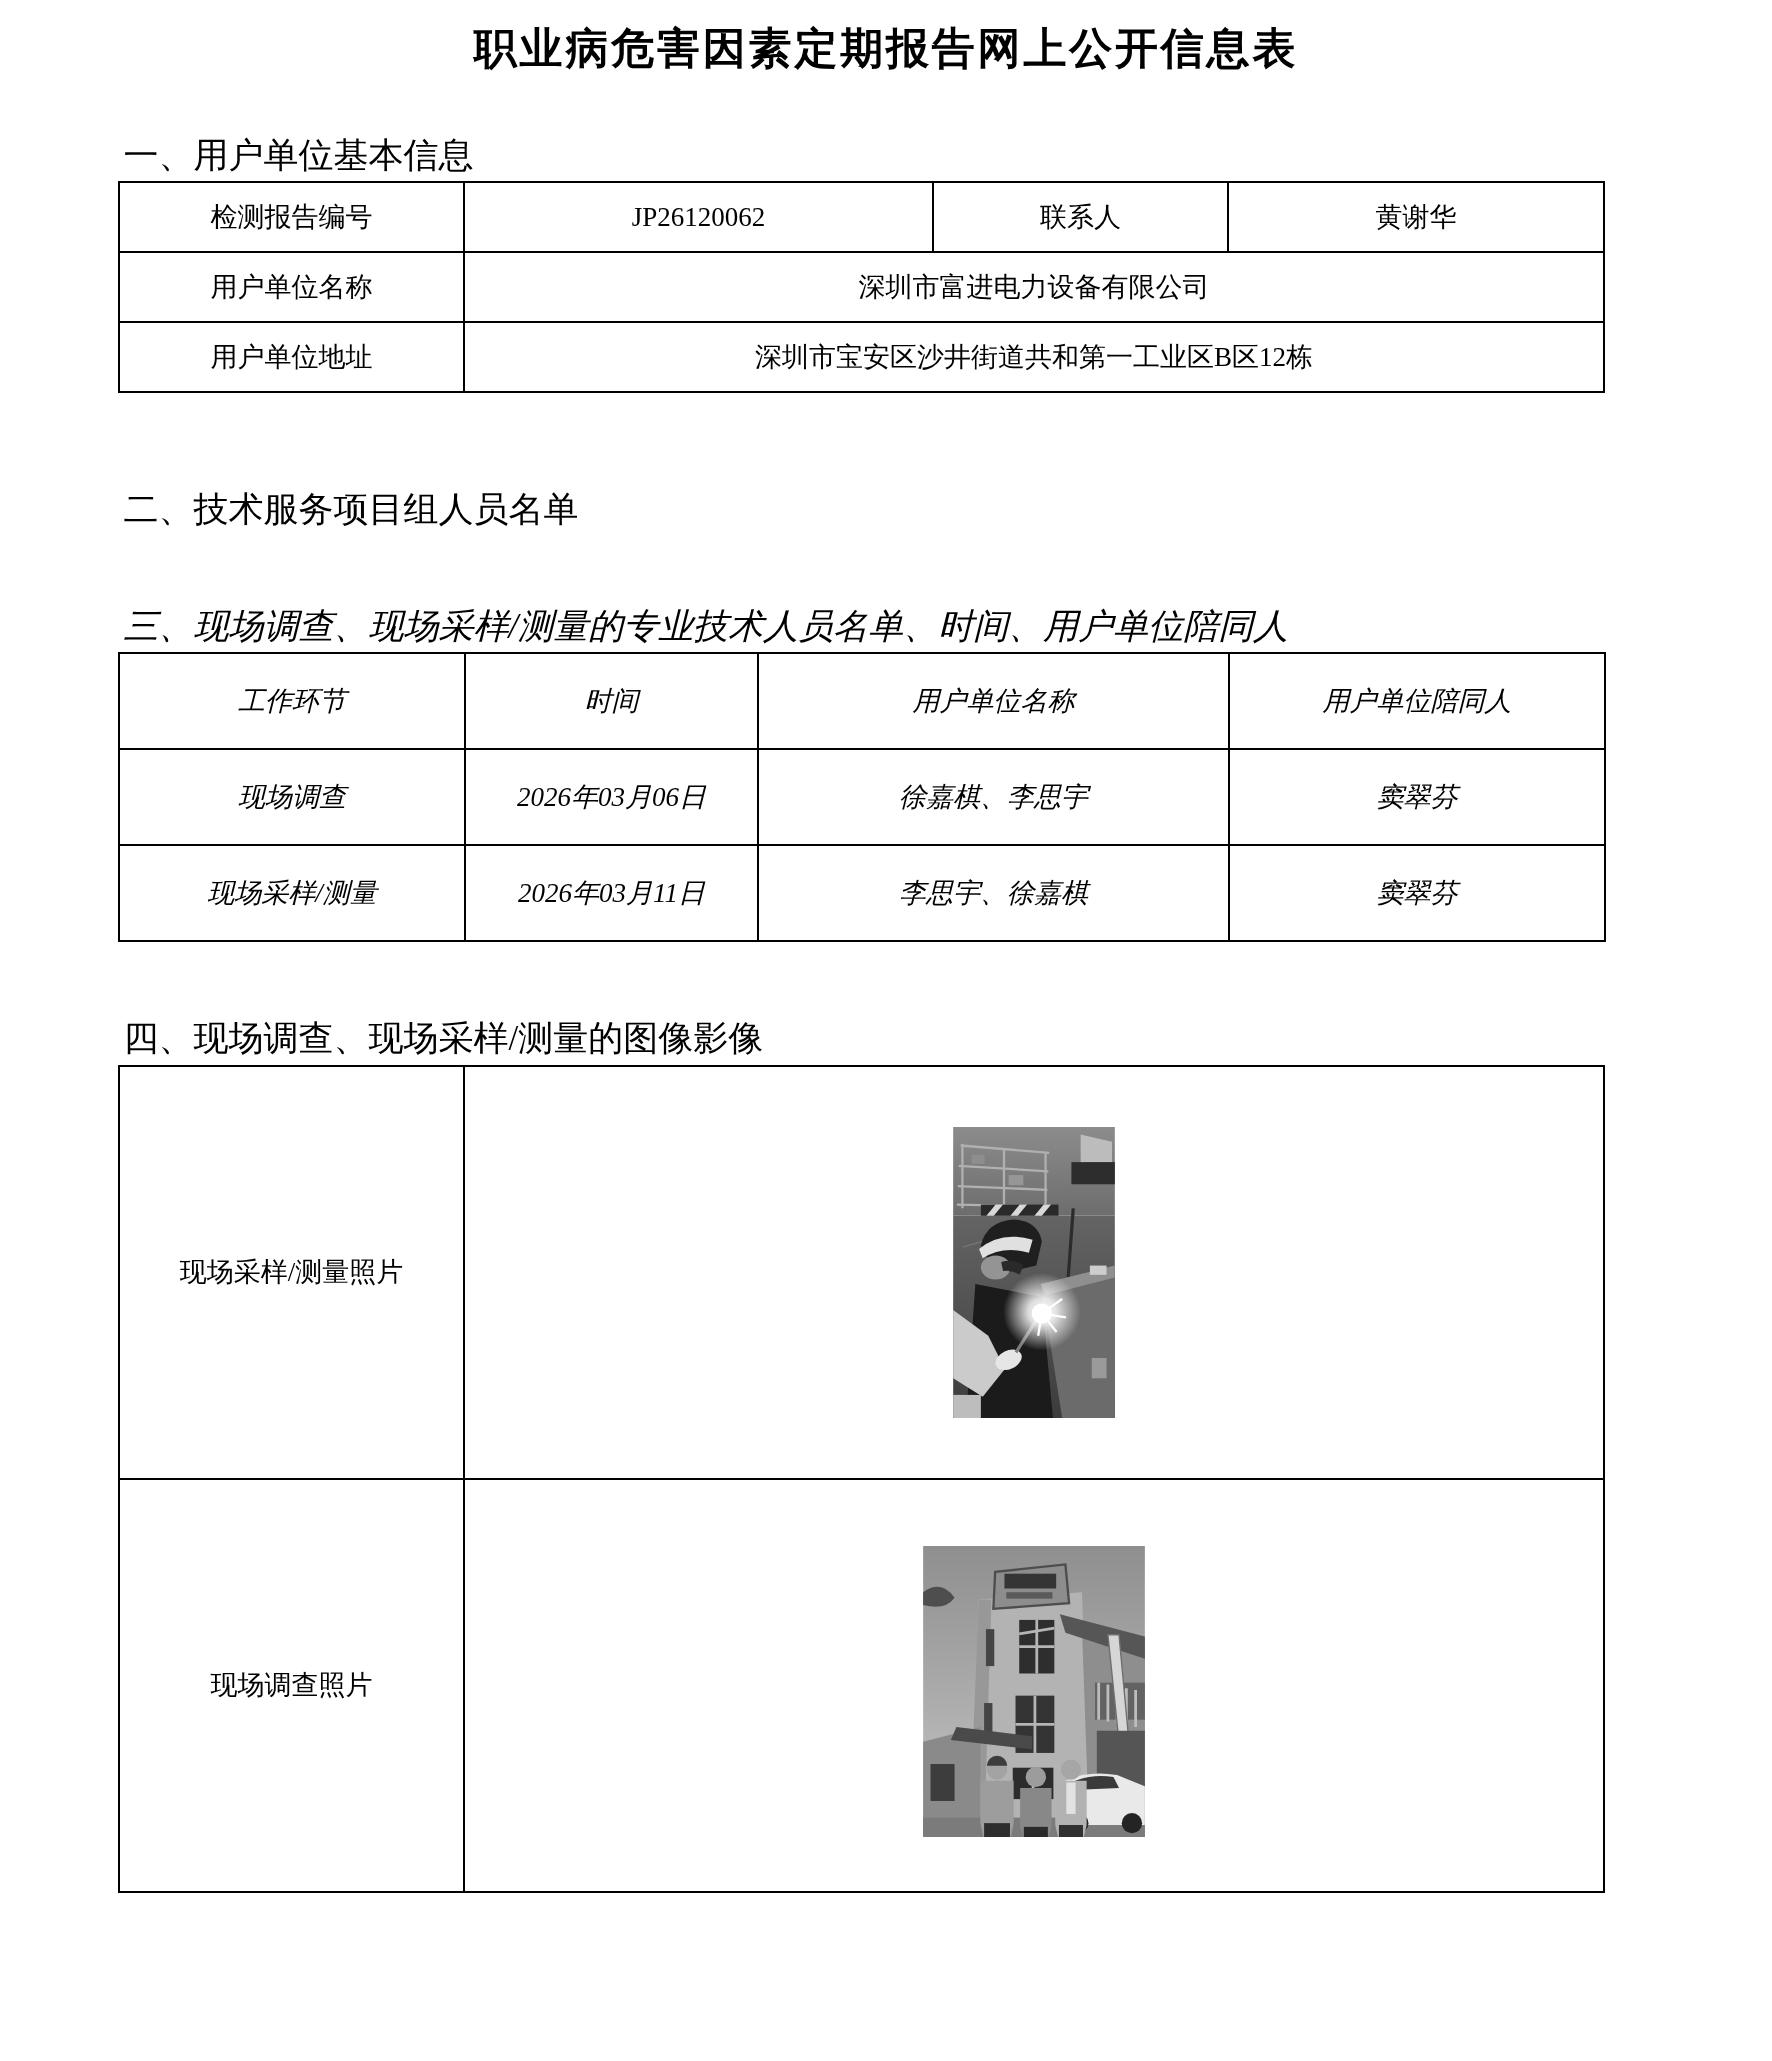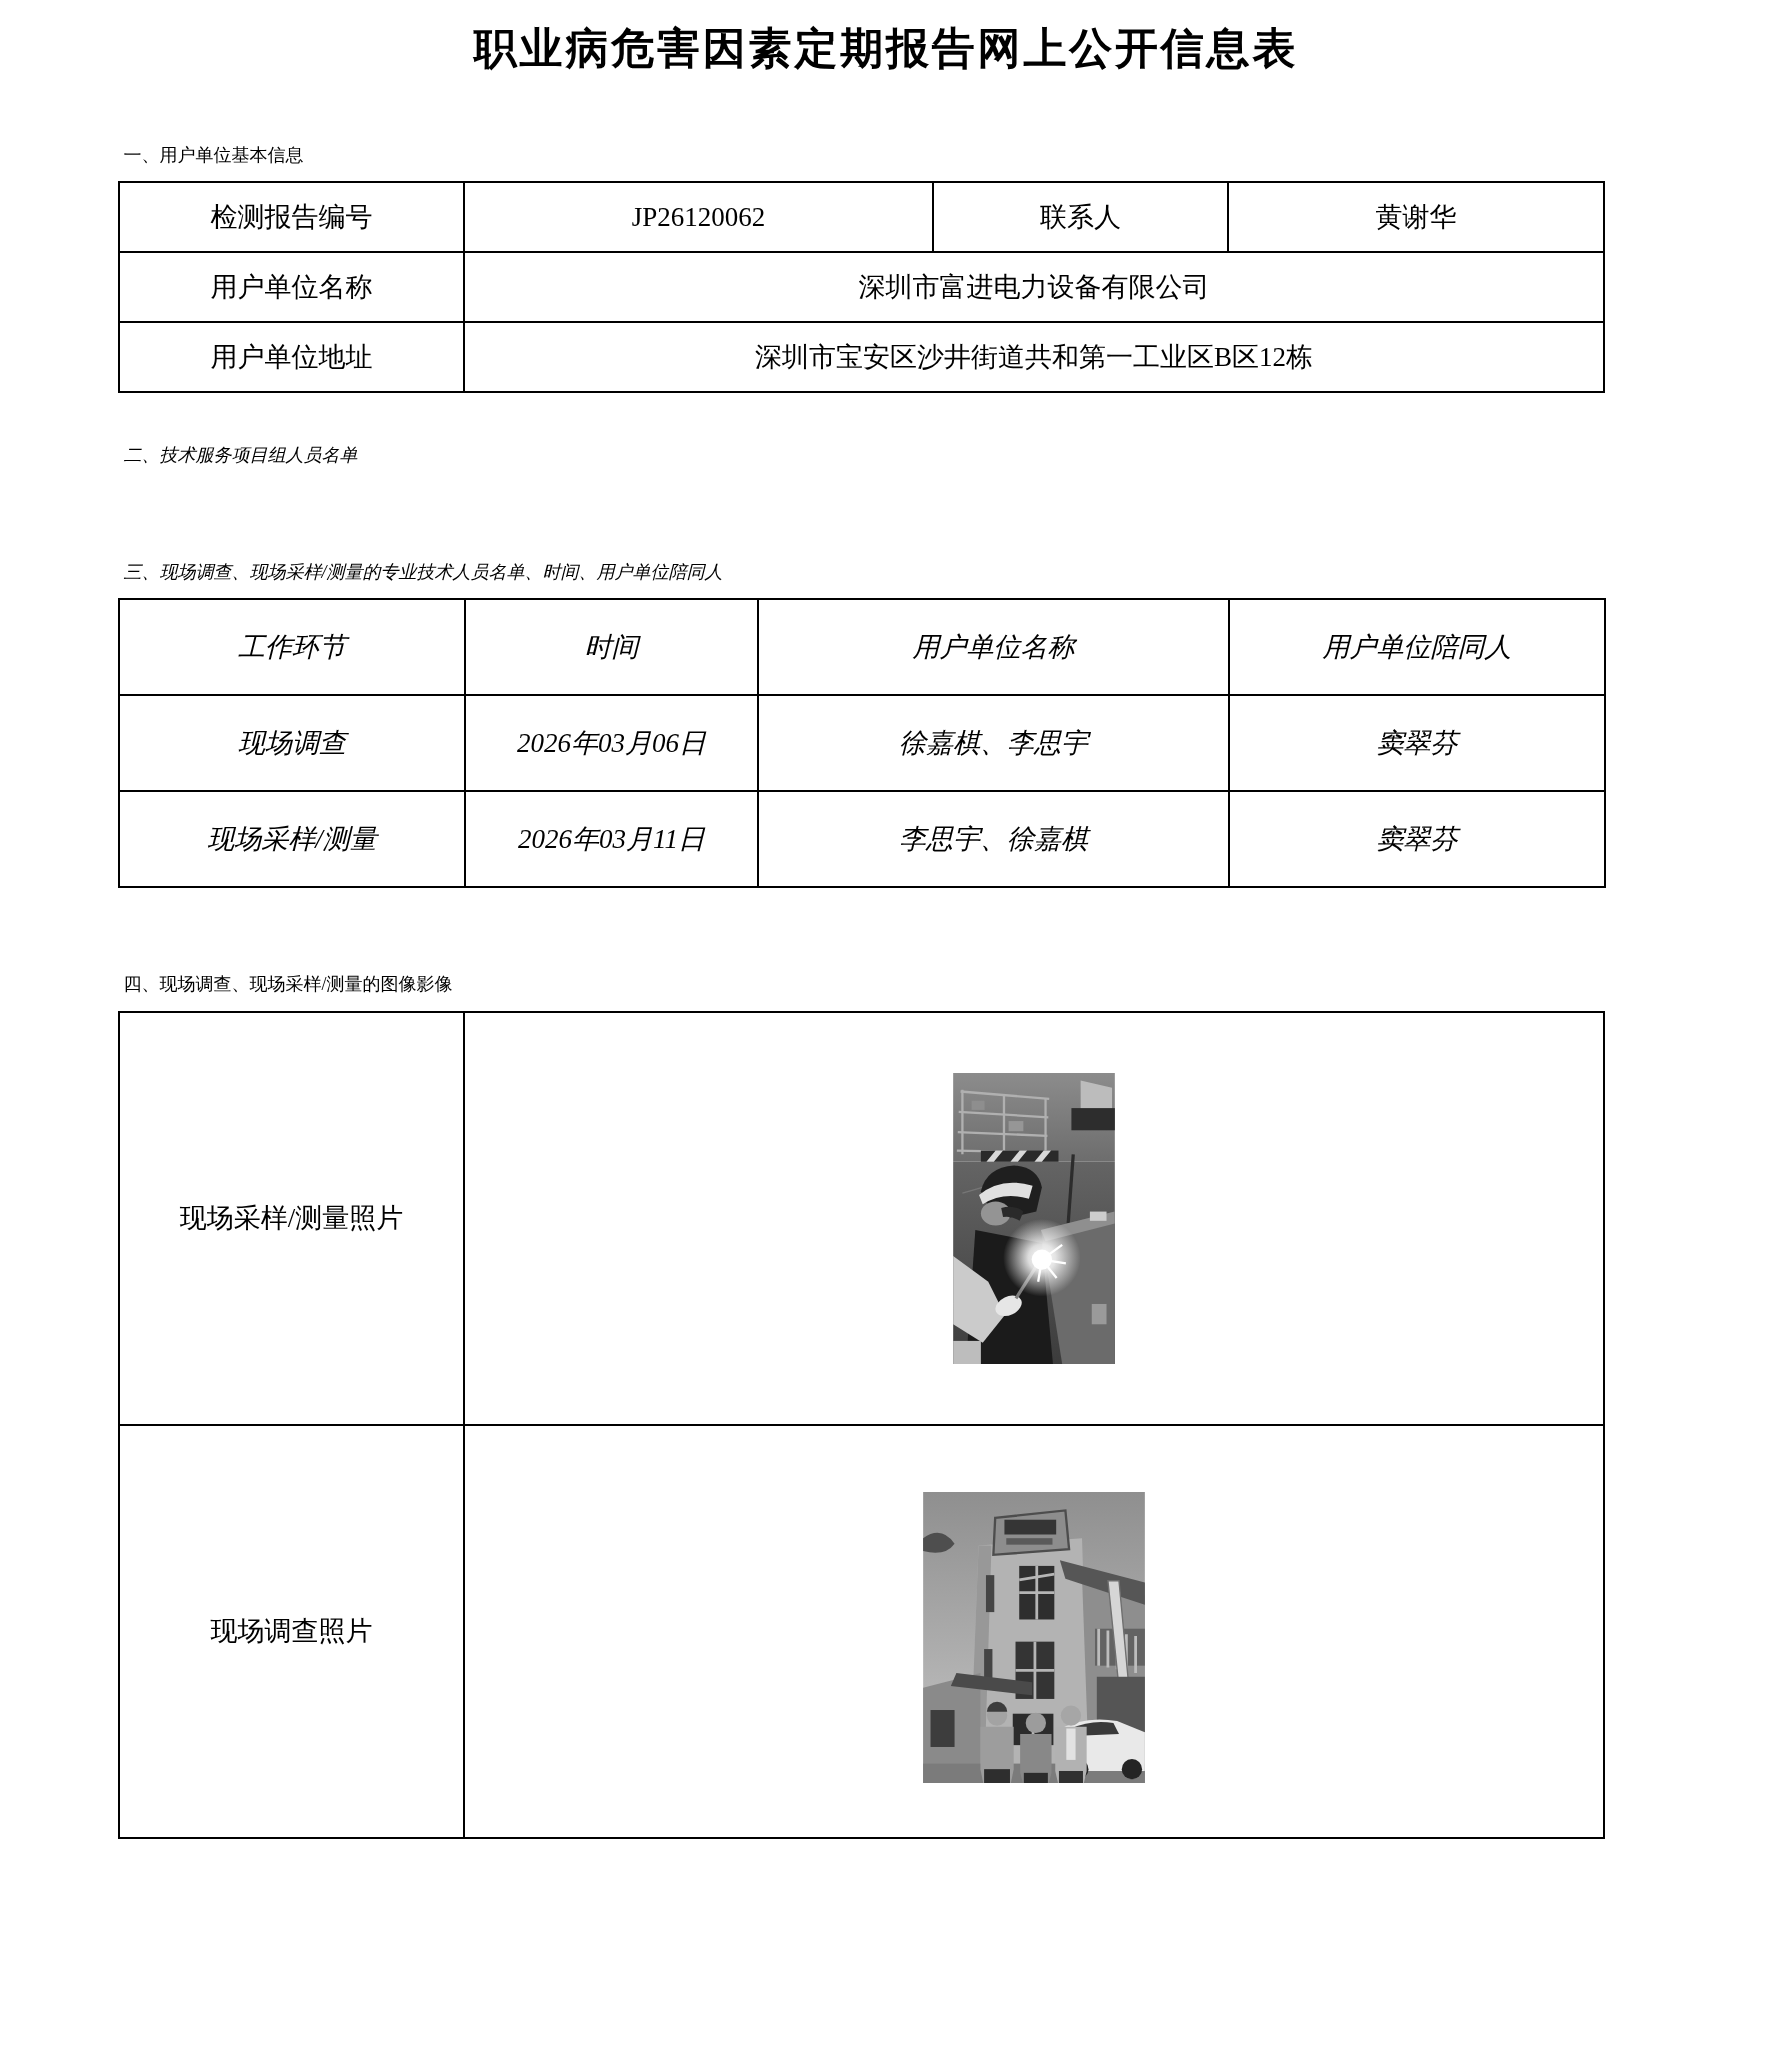--- a/index.html
+++ b/index.html
@@ -22,27 +22,27 @@
     font-size: 43px;
     font-weight: bold;
     letter-spacing: 2.8px;
   }
   .content {
     margin-left: 118px;
     width: 1485px;
   }
   .section { margin: 0; }
   .sec-heading {
-    font-size: 18px;
+    font-size: 35px;
     line-height: 33px;
     margin: 0 0 9.2px 5.5px;
     font-weight: normal;
   }
   .sec-1 { margin-top: 61px; }
-  .sec-2 { margin-top: 46px; font-style: italic; }
+  .sec-2 { margin-top: 100px; }
   .sec-3 { margin-top: 84px; font-style: italic; }
   .sec-4 { margin-top: 80px; }
 
   table.grid {
     border-collapse: collapse;
     table-layout: fixed;
     width: 100%;
     border: 2.8px solid #000;
     padding-left: 16px;
   }

